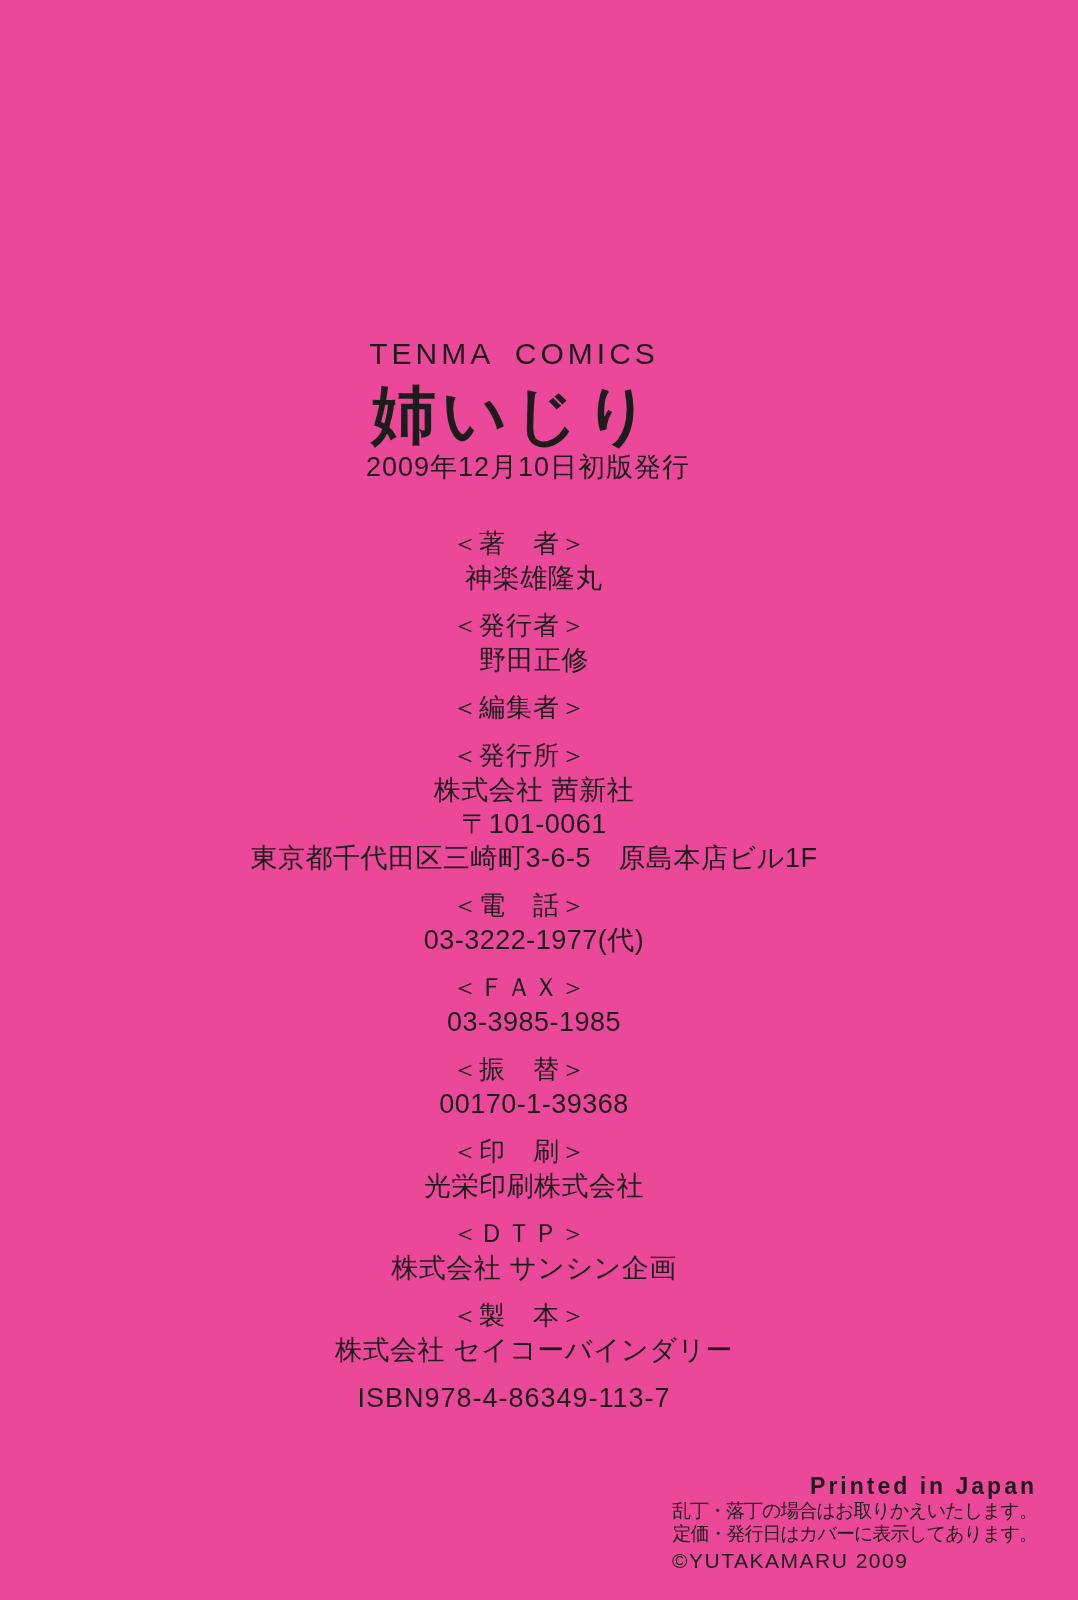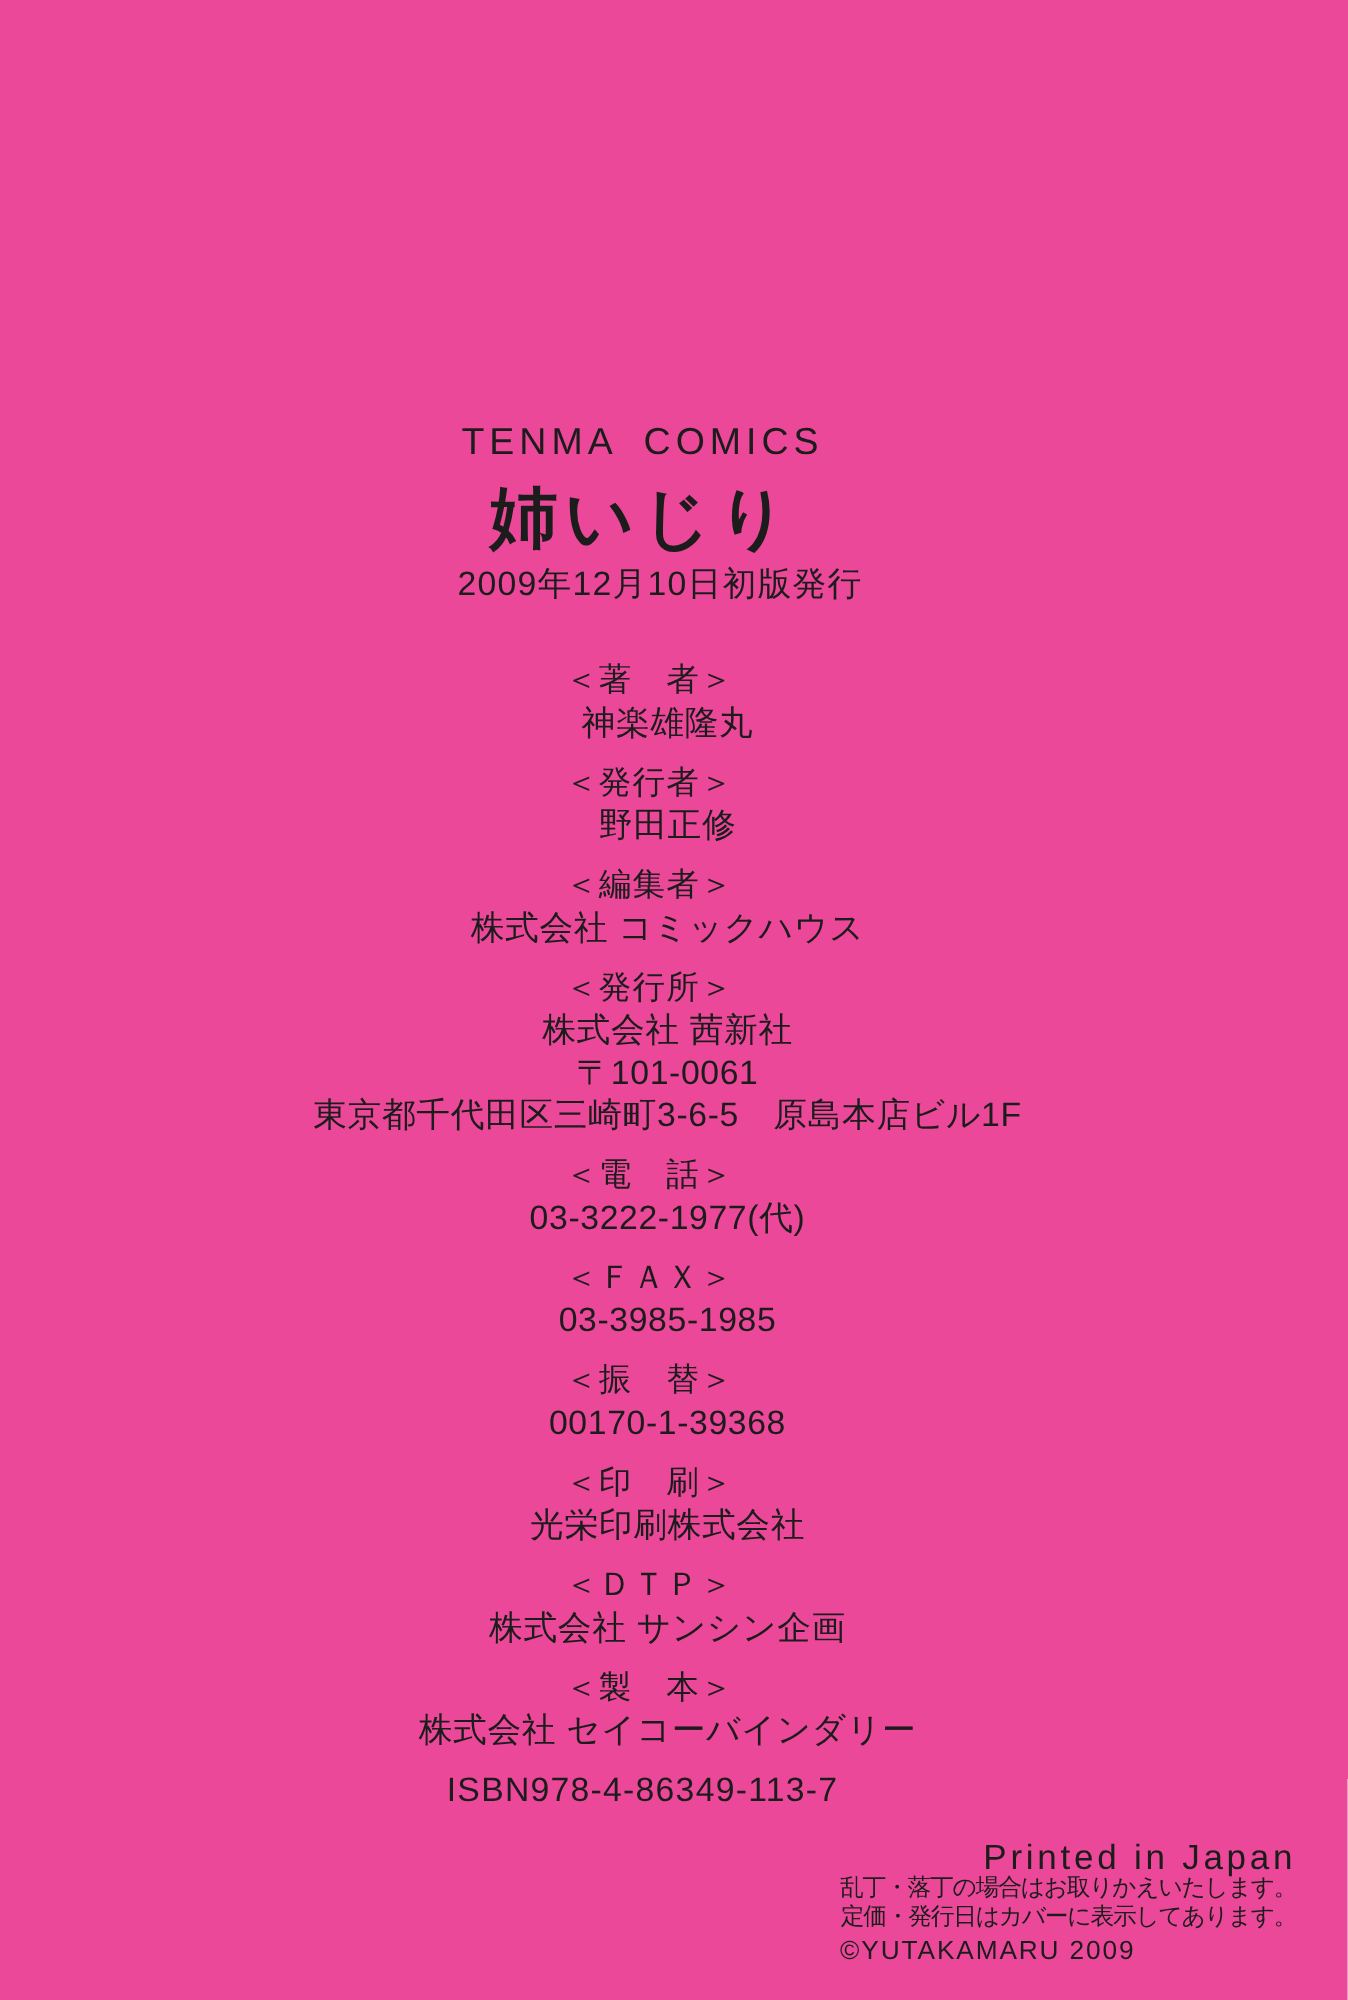--- a/index.html
+++ b/index.html
@@ -27,21 +27,21 @@
     box-sizing: border-box;
   }
   .series {
     font-size: 30px;
     line-height: 40px;
     letter-spacing: 4px;
     word-spacing: 10px;
     font-weight: 500;
   }
   .title {
-    font-size: 54px;
+    font-size: 64px;
     line-height: 62px;
     font-weight: 900;
     letter-spacing: 6px;
     margin-top: 10px;
   }
   .date {
     font-size: 27px;
     line-height: 34px;
     letter-spacing: 1px;
     margin-top: 4px;
@@ -71,23 +71,24 @@
     line-height: 34px;
     letter-spacing: 1px;
   }
   .footer {
     position: absolute;
     top: 1473px;
     right: 41px;
     text-align: right;
   }
   .footer .printed {
-    font-size: 28px;
+    font-size: 23px;
     line-height: 26px;
     letter-spacing: 3px;
+    font-weight: bold;
   }
   .footer .jp {
     font-size: 19px;
     line-height: 23px;
     letter-spacing: -1px;
     white-space: nowrap;
   }
   .footer .copyright {
     font-size: 21px;
     line-height: 26px;
@@ -114,21 +115,20 @@
         <div class="line">神楽雄隆丸</div>
       </div>
 
       <div class="section">
         <div class="label">＜発行者＞</div>
         <div class="line">野田正修</div>
       </div>
 
       <div class="section">
         <div class="label">＜編集者＞</div>
-        <div class="line">株式会社 コミックハウス</div>
       </div>
 
       <div class="section">
         <div class="label">＜発行所＞</div>
         <div class="line">株式会社 茜新社</div>
         <div class="line">〒101-0061</div>
         <div class="line">東京都千代田区三崎町3-6-5　原島本店ビル1F</div>
       </div>
 
       <div class="section">

